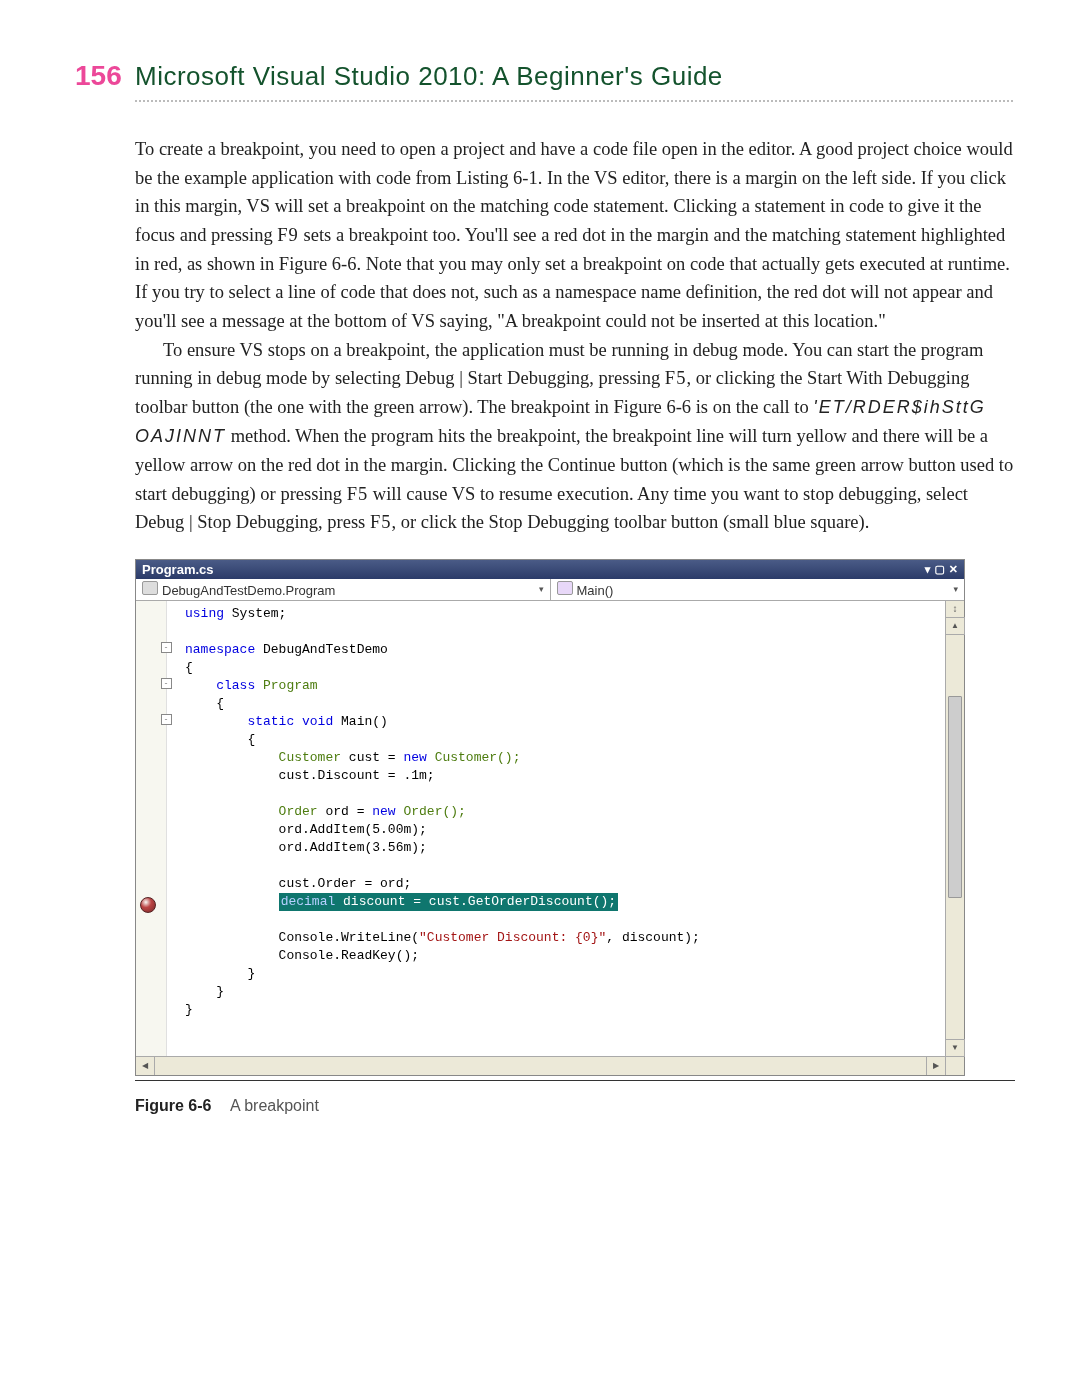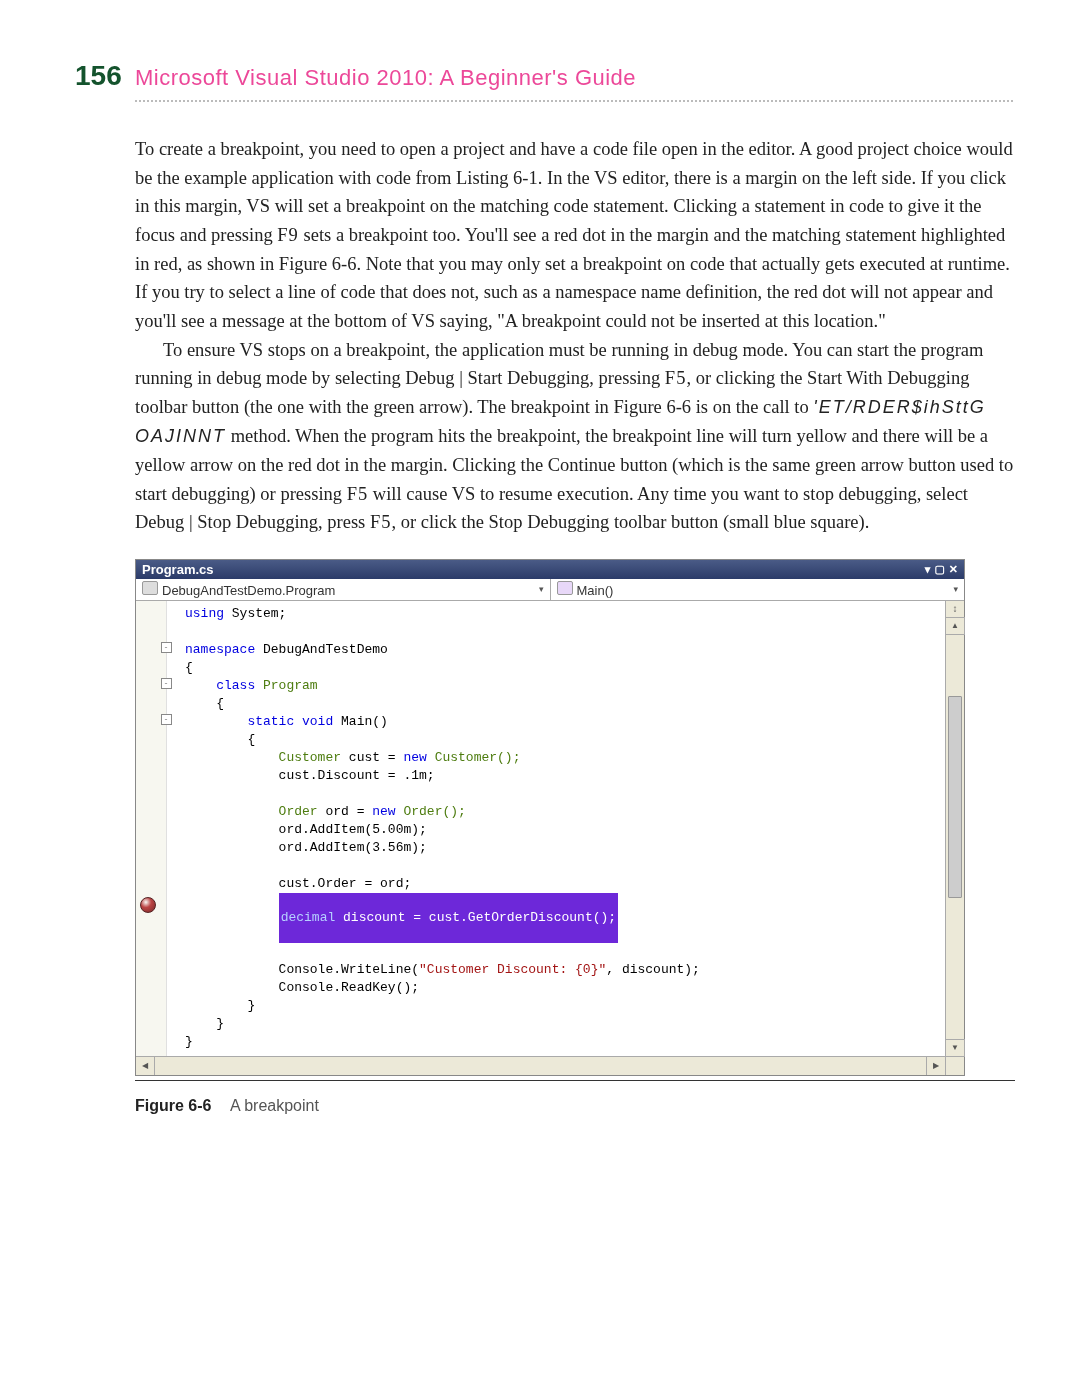--- a/index.html
+++ b/index.html
@@ -17,27 +17,27 @@
   }
   .page-header {
     display: flex;
     align-items: baseline;
     margin-bottom: 8px;
   }
   .page-number {
     font-size: 28px;
     font-weight: bold;
     font-family: Arial, sans-serif;
-    color: #14532d;
+    color: #ec4899;
     margin-right: 20px;
     width:40px;
   }
   .book-title {
-    font-size: 22px;
-    color: #ec4899;
+    font-size: 26px;
+    color: #14532d;
     font-family: 'Gill Sans', 'Trebuchet MS', Arial, sans-serif;
     font-weight: 300;
     letter-spacing: 0.5px;
     position: relative;
     flex: 1;
   }
   .header-rule {
     height: 2px;
     background: repeating-linear-gradient(to right, #bbb 0 2px, #fff 2px 4px);
     margin-left: 60px;
@@ -154,24 +154,24 @@
   .sh-corner{width:18px;background:#ece9d8;border-left:1px solid #aaa;}
   
   .bp-dot {
     position:absolute;
     left:4px;
     width:14px;height:14px;border-radius:50%;
     background: radial-gradient(circle at 35% 30%, #fff6, #bb4444 40%, #7a2a2a);
     border:1px solid #552222;
   }
   .bp-line {
-    background:#6d28d9;
+    background:#0f766e;
     color:#fff !important;
     display:inline-block;
-    padding:16px 2px;
+    padding:0 2px;
   }
   .bp-line .kw{color:#b6d0ff;}
   
   .fig-caption {
     margin-top: 16px;
     font-family: Arial, sans-serif;
     font-size: 16px;
     padding-left: 0;
   }
   .fig-label { font-weight: bold; color:#222;}

